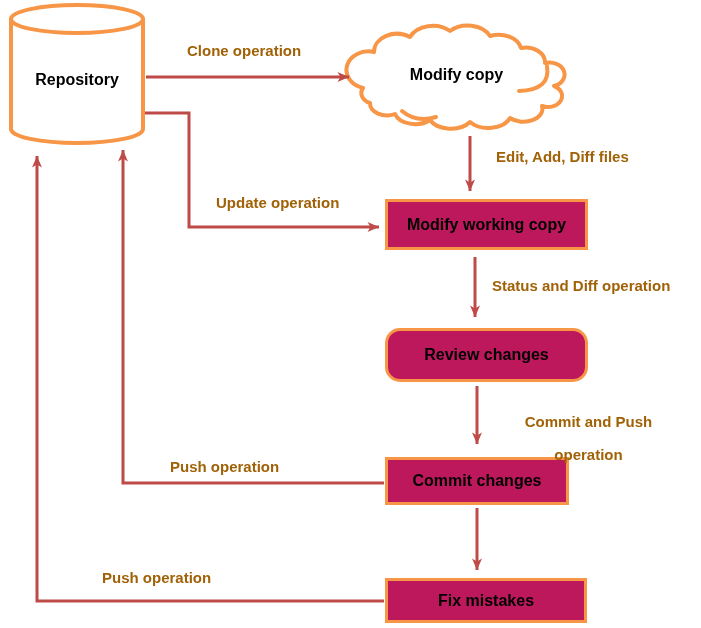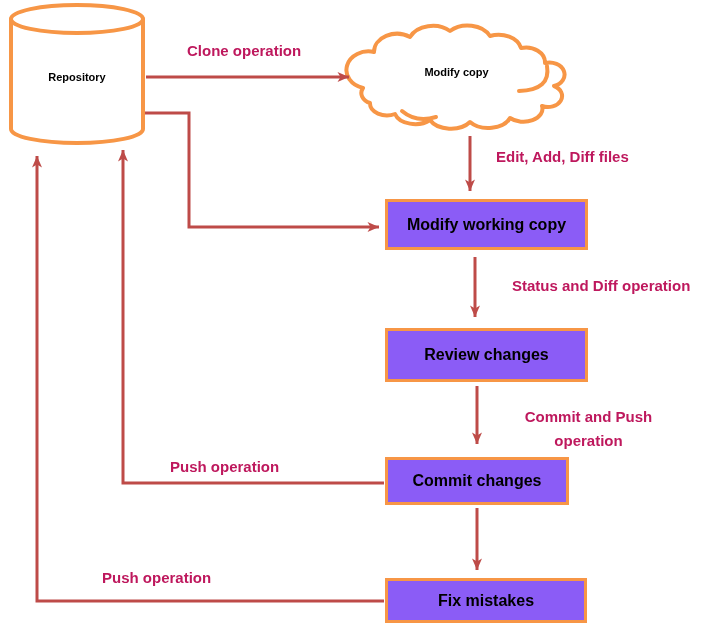--- a/index.html
+++ b/index.html
@@ -9,47 +9,47 @@
     height: 628px;
     background: #ffffff;
     font-family: "Liberation Sans", sans-serif;
     overflow: hidden;
   }
   .layer { position: absolute; left: 0; top: 0; }
   .node-box {
     position: absolute;
     box-sizing: border-box;
     border: 3.5px solid #F79646;
-    background: #8b5cf6;
+    background: #be185d;
     display: flex;
     align-items: center;
     justify-content: center;
     font-weight: bold;
     font-size: 16px;
     color: #000000;
   }
   .shape-label {
     position: absolute;
     font-weight: bold;
-    font-size: 11px;
+    font-size: 16px;
     color: #000000;
     text-align: center;
   }
   .lbl {
     position: absolute;
     font-weight: bold;
     font-size: 15px;
     line-height: 1.2;
-    color: #be185d;
+    color: #a16207;
     white-space: nowrap;
   }
   .lbl.wrap {
     white-space: normal;
     text-align: center;
-    line-height: 24px;
+    line-height: 33px;
   }
 </style>
 </head>
 <body>
 
 <div class="stage">
 
   <svg class="layer" width="701" height="628" viewBox="0 0 701 628">
     <defs>
       <marker id="ah" markerUnits="userSpaceOnUse" markerWidth="14" markerHeight="12" refX="12" refY="5.5" orient="auto">
@@ -95,38 +95,39 @@
   </svg>
 
   <div class="shape-label" style="left:11px; top:71px; width:132px;">Repository</div>
 
   <div class="shape-label" style="left:353px; top:66px; width:207px;">Modify copy</div>
 
   <div class="node-box" style="left:385px; top:199px; width:203px; height:51px;">
     <span>Modify working copy</span>
   </div>
 
-  <div class="node-box" style="left:385px; top:328px; width:203px; height:54px;">
+  <div class="node-box" style="left:385px; top:328px; width:203px; height:54px;border-radius:15px;">
     <span>Review changes</span>
   </div>
 
   <div class="node-box" style="left:385px; top:457px; width:184px; height:48px;">
     <span>Commit changes</span>
   </div>
 
   <div class="node-box" style="left:385px; top:578px; width:202px; height:45px;">
     <span>Fix mistakes</span>
   </div>
 
   <div class="lbl" style="left:187px; top:42px;">Clone operation</div>
 
   <div class="lbl" style="left:496px; top:148px;">Edit, Add, Diff files</div>
 
+  <div class="lbl" style="left:216px; top:194px;">Update operation</div>
 
-  <div class="lbl" style="left:492px; top:277px;margin-left:20px;">Status and Diff operation</div>
+  <div class="lbl" style="left:492px; top:277px;">Status and Diff operation</div>
 
   <div class="lbl wrap" style="left:513px; top:405px; width:151px;">Commit and Push operation</div>
 
   <div class="lbl" style="left:170px; top:458px;">Push operation</div>
 
 
   <div class="lbl" style="left:102px; top:569px;">Push operation</div>
 
 </div>
 

